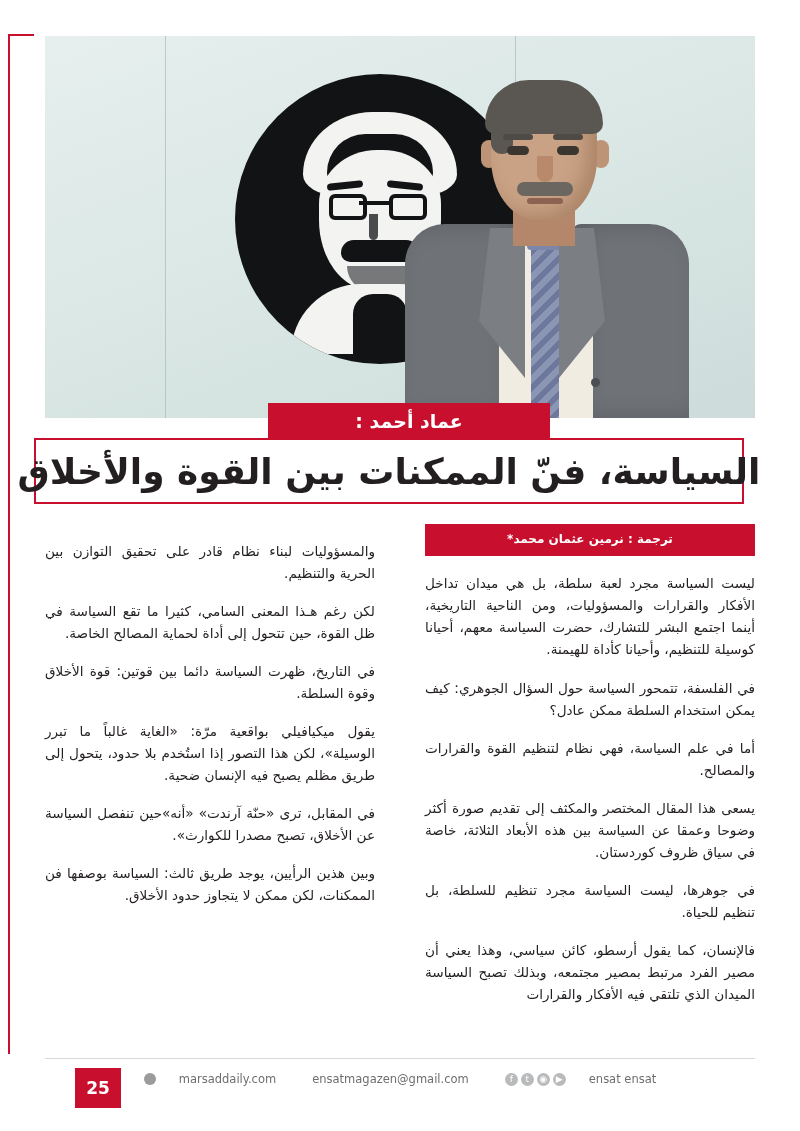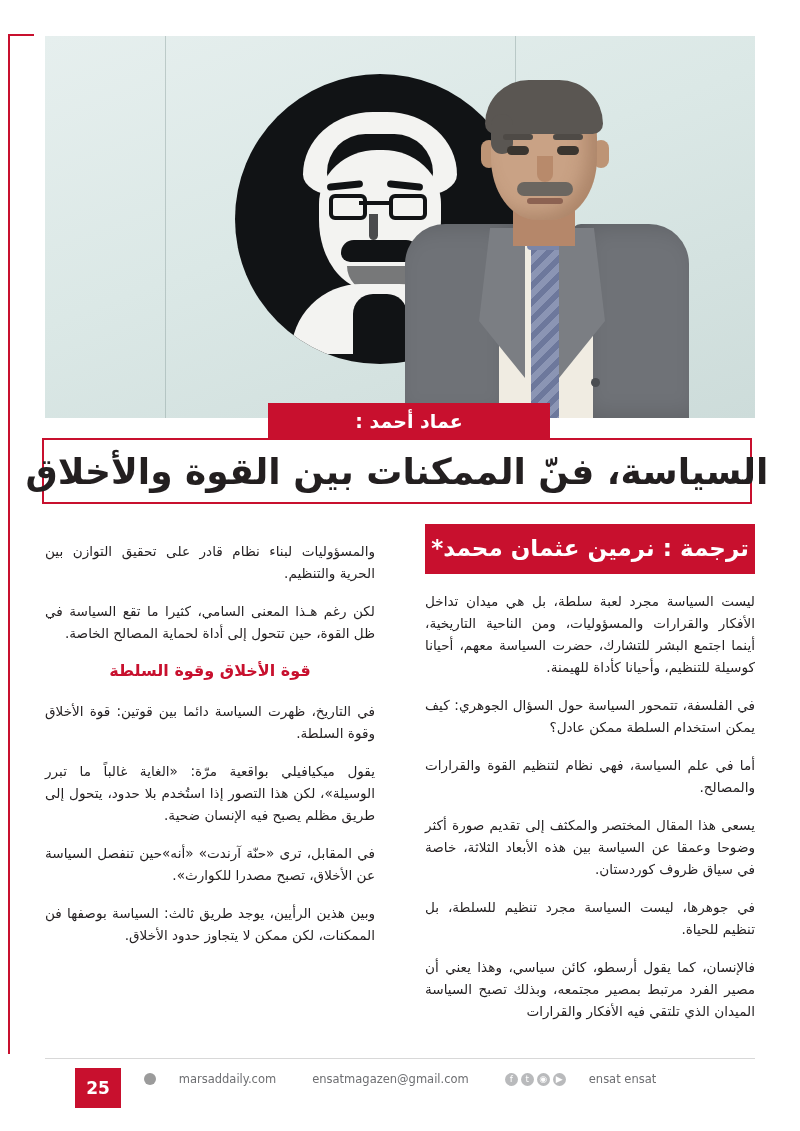--- a/index.html
+++ b/index.html
@@ -320,21 +320,21 @@
     color: #ffffff;
     font-size: 19px;
     font-weight: bold;
     display: flex;
     align-items: center;
     justify-content: center;
     letter-spacing: 0;
   }
   .headline-box {
     position: absolute;
-    left: 42px;
+    left: 34px;
     top: 438px;
     width: 710px;
     height: 66px;
     border: 2px solid #c8102e;
     box-sizing: border-box;
     display: flex;
     align-items: center;
     justify-content: center;
   }
   .headline {
@@ -354,21 +354,21 @@
     text-align: justify;
   }
   .col.right { right: 45px; }
   .col.left  { left: 45px; }
   .col p {
     margin: 16px 0 9px 0;
   }
   .translator {
     background: #c8102e;
     color: #ffffff;
-    font-size: 23px;
+    font-size: 12px;
     font-weight: bold;
     text-align: center;
     padding: 6px 4px 7px;
     margin-bottom: 12px;
   }
   .subhead {
     color: #c8102e;
     font-size: 16px;
     font-weight: bold;
     text-align: center;
@@ -502,21 +502,20 @@
     <p>في الفلسفة، تتمحور السياسة حول السؤال الجوهري: كيف يمكن استخدام السلطة ممكن عادل؟</p>
     <p>أما في علم السياسة، فهي نظام لتنظيم القوة والقرارات والمصالح.</p>
     <p>يسعى هذا المقال المختصر والمكثف إلى تقديم صورة أكثر وضوحا وعمقا عن السياسة بين هذه الأبعاد الثلاثة، خاصة في سياق ظروف كوردستان.</p>
     <p>في جوهرها، ليست السياسة مجرد تنظيم للسلطة، بل تنظيم للحياة.</p>
     <p>فالإنسان، كما يقول أرسطو، كائن سياسي، وهذا يعني أن مصير الفرد مرتبط بمصير مجتمعه، وبذلك تصبح السياسة الميدان الذي تلتقي فيه الأفكار والقرارات</p>
   </div>
 
   <div class="col left">
     <p>والمسؤوليات لبناء نظام قادر على تحقيق التوازن بين الحرية والتنظيم.</p>
     <p>لكن رغم هـذا المعنى السامي، كثيرا ما تقع السياسة في ظل القوة، حين تتحول إلى أداة لحماية المصالح الخاصة.</p>
-    <div class="subhead">قوة الأخلاق وقوة السلطة</div>
     <p>في التاريخ، ظهرت السياسة دائما بين قوتين: قوة الأخلاق وقوة السلطة.</p>
     <p>يقول ميكيافيلي بواقعية مرّة: «الغاية غالباً ما تبرر الوسيلة»، لكن هذا التصور إذا استُخدم بلا حدود، يتحول إلى طريق مظلم يصبح فيه الإنسان ضحية.</p>
     <p>في المقابل، ترى «حنّة آرندت» «أنه»حين تنفصل السياسة عن الأخلاق، تصبح مصدرا للكوارث».</p>
     <p>وبين هذين الرأيين، يوجد طريق ثالث: السياسة بوصفها فن الممكنات، لكن ممكن لا يتجاوز حدود الأخلاق.</p>
   </div>
 
   <div class="footer-rule"></div>
   <div class="page-num">25</div>
 
   <div class="footer-items">

